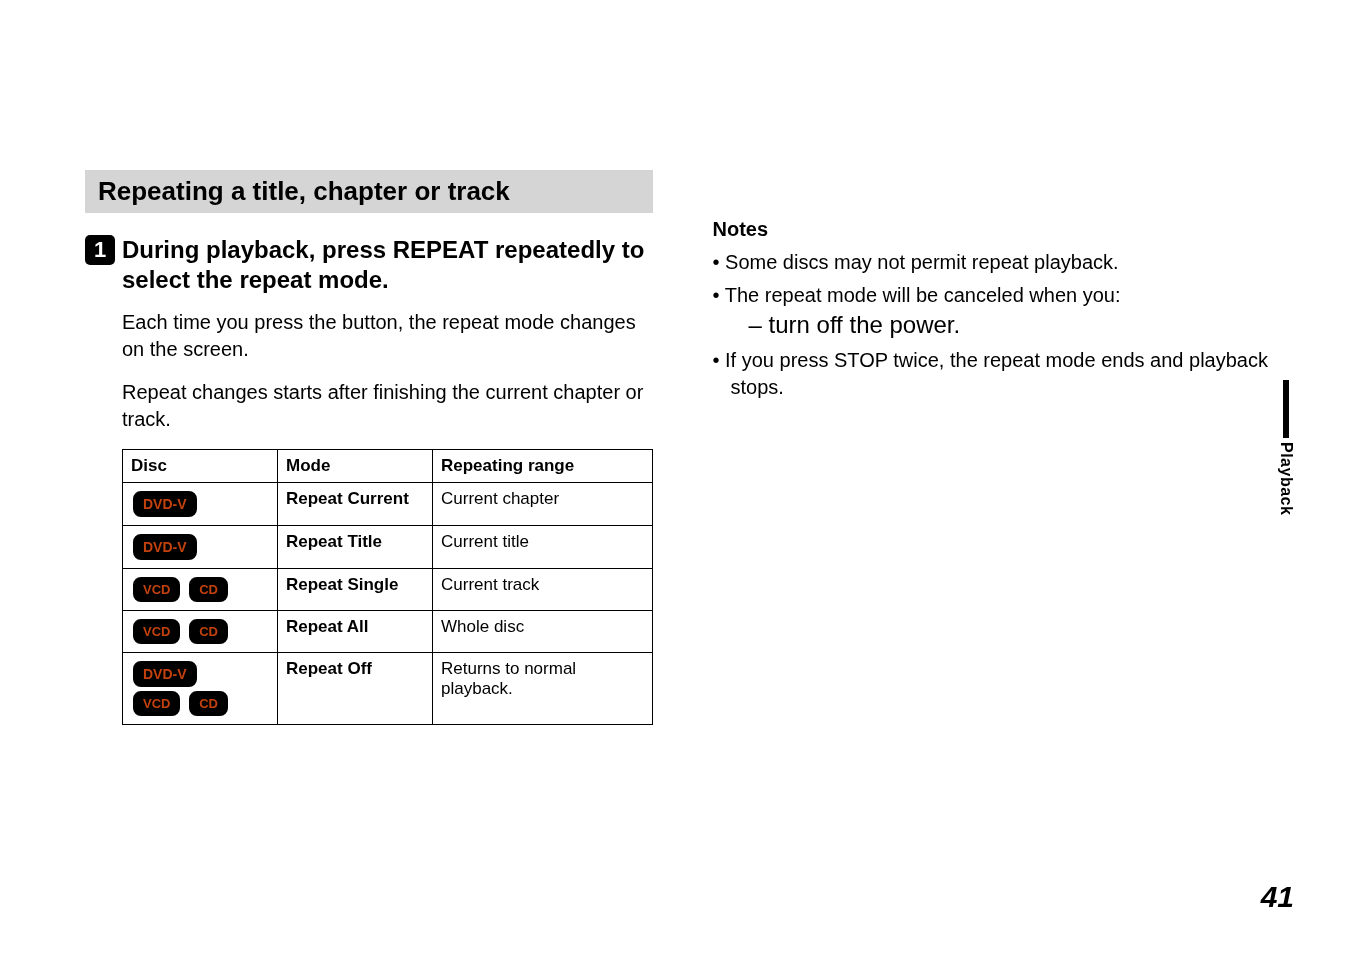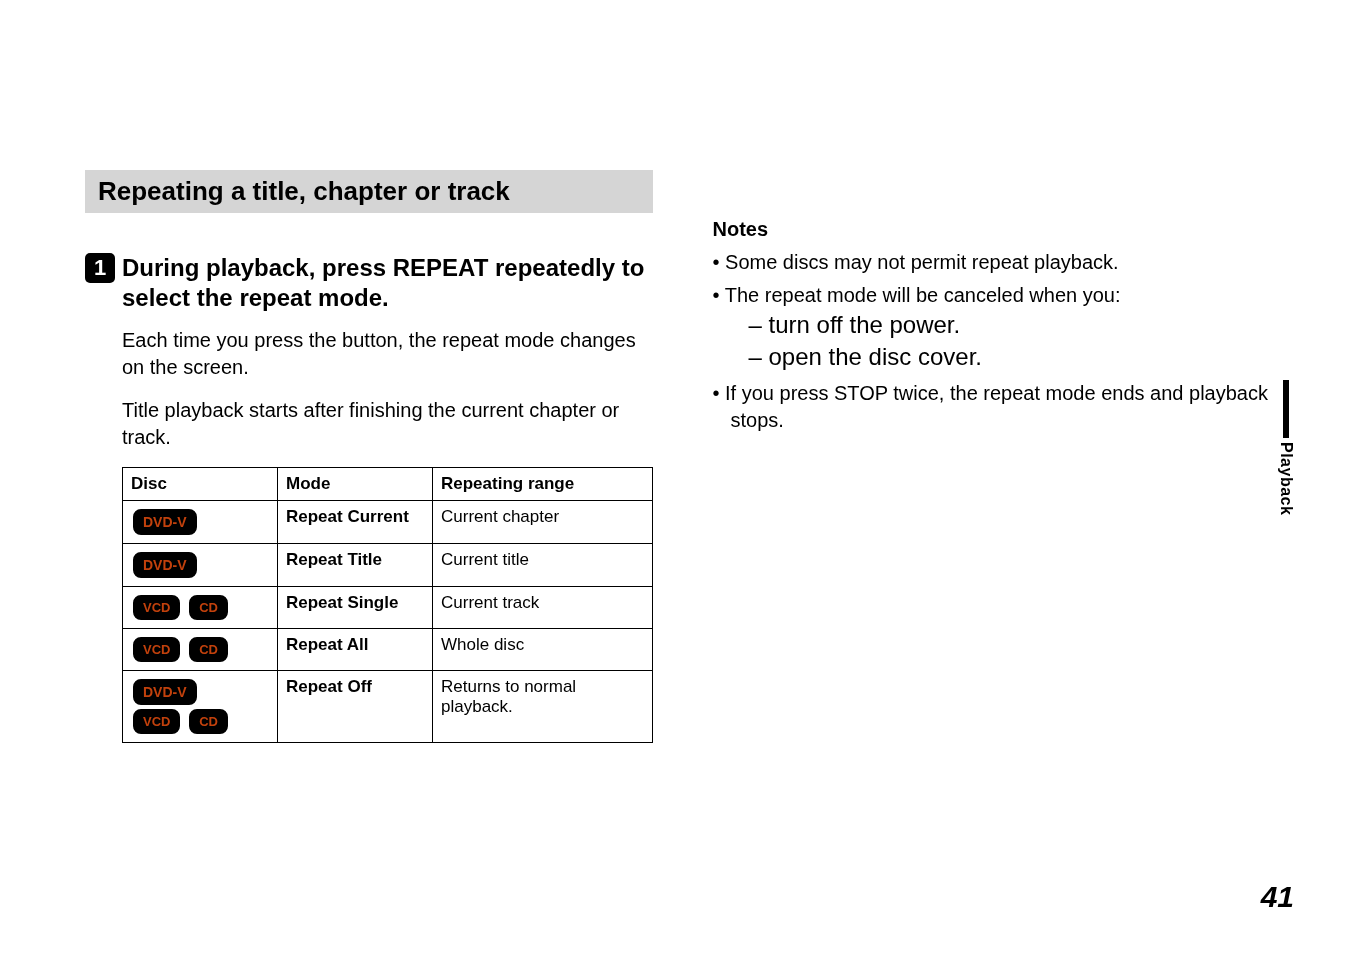--- a/index.html
+++ b/index.html
@@ -1,20 +1,20 @@
 <!DOCTYPE html>
 <html><head>
 <meta charset="utf-8">
 <style>
   * { box-sizing: border-box; margin: 0; padding: 0; }
   html, body { width: 1350px; height: 954px; font-family: Arial, Helvetica, sans-serif; background: #fff; color: #000; }
   .page { position: relative; width: 1350px; height: 954px; padding: 170px 70px 0 85px; }
   .columns { display: flex; gap: 60px; }
   .col { flex: 1 1 0; }
-  .section-heading-bar { background: #d5d5d5; padding: 6px 10px 6px 10px; font-size: 26px; font-weight: bold; margin-bottom: 40px; border-left: 3px solid #d5d5d5; }
+  .section-heading-bar { background: #d5d5d5; padding: 6px 10px 6px 10px; font-size: 26px; font-weight: bold; margin-bottom: 22px; border-left: 3px solid #d5d5d5; }
   .step-row { display: flex; align-items: flex-start; gap: 14px; margin-left: 0; margin-bottom: 14px; }
   .step-badge { position: absolute; left: 85px; width: 30px; height: 30px; background: #000; color: #fff; border-radius: 5px; font-weight: bold; font-size: 22px; display: flex; align-items: center; justify-content: center; }
   .step-content { margin-left: 37px; }
   .step-title { font-size: 24px; font-weight: bold; line-height: 1.25; margin-bottom: 14px; }
   .body-text { font-size: 20px; line-height: 1.35; margin-bottom: 16px; }
   table.mode-table { border-collapse: collapse; width: 100%; margin-top: 0; }
   table.mode-table th, table.mode-table td { border: 1.5px solid #000; padding: 6px 8px; font-size: 17px; vertical-align: top; text-align: left; }
   table.mode-table th { font-weight: bold; }
   .disc-badge { display: inline-block; background: #000; color: #c2410c; font-weight: bold; font-size: 14px; padding: 3px 8px; border-radius: 8px; margin: 2px 2px; border: 2px solid #000; }
   .disc-badge.small { font-size: 13px; padding: 3px 8px; }
@@ -41,21 +41,21 @@
 
     <div class="col">
 
       <div class="section-heading-bar">Repeating a title, chapter or track</div>
 
       <div class="step-row">
         <div class="step-badge">1</div>
         <div class="step-content">
           <div class="step-title">During playback, press REPEAT repeatedly to select the repeat mode.</div>
           <div class="body-text">Each time you press the button, the repeat mode changes on the screen.</div>
-          <div class="body-text">Title playback starts after finishing the current chapter or track.</div>
+          <div class="body-text">Repeat changes starts after finishing the current chapter or track.</div>
 
           <table class="mode-table">
             <colgroup>
                 <col class="col-disc">
                 <col class="col-mode">
                 <col>
               </colgroup>
             <thead>
               <tr>
                 <th>Disc</th>
@@ -110,21 +110,20 @@
     </div>
 
     <div class="col">
       <div class="notes-heading">Notes</div>
       <ul class="notes-list">
         <li><span>Some discs may not permit repeat playback.</span></li>
         <li>
           <span>The repeat mode will be canceled when you:</span>
           <ul class="sublist">
             <li>turn off the power.</li>
-            <li>open the disc cover.</li>
           </ul>
         </li>
         <li><span>If you press STOP twice, the repeat mode ends and playback stops.</span></li>
       </ul>
     </div>
 
   </div>
 
   <div class="side-tab">
     <div class="bar"></div>

